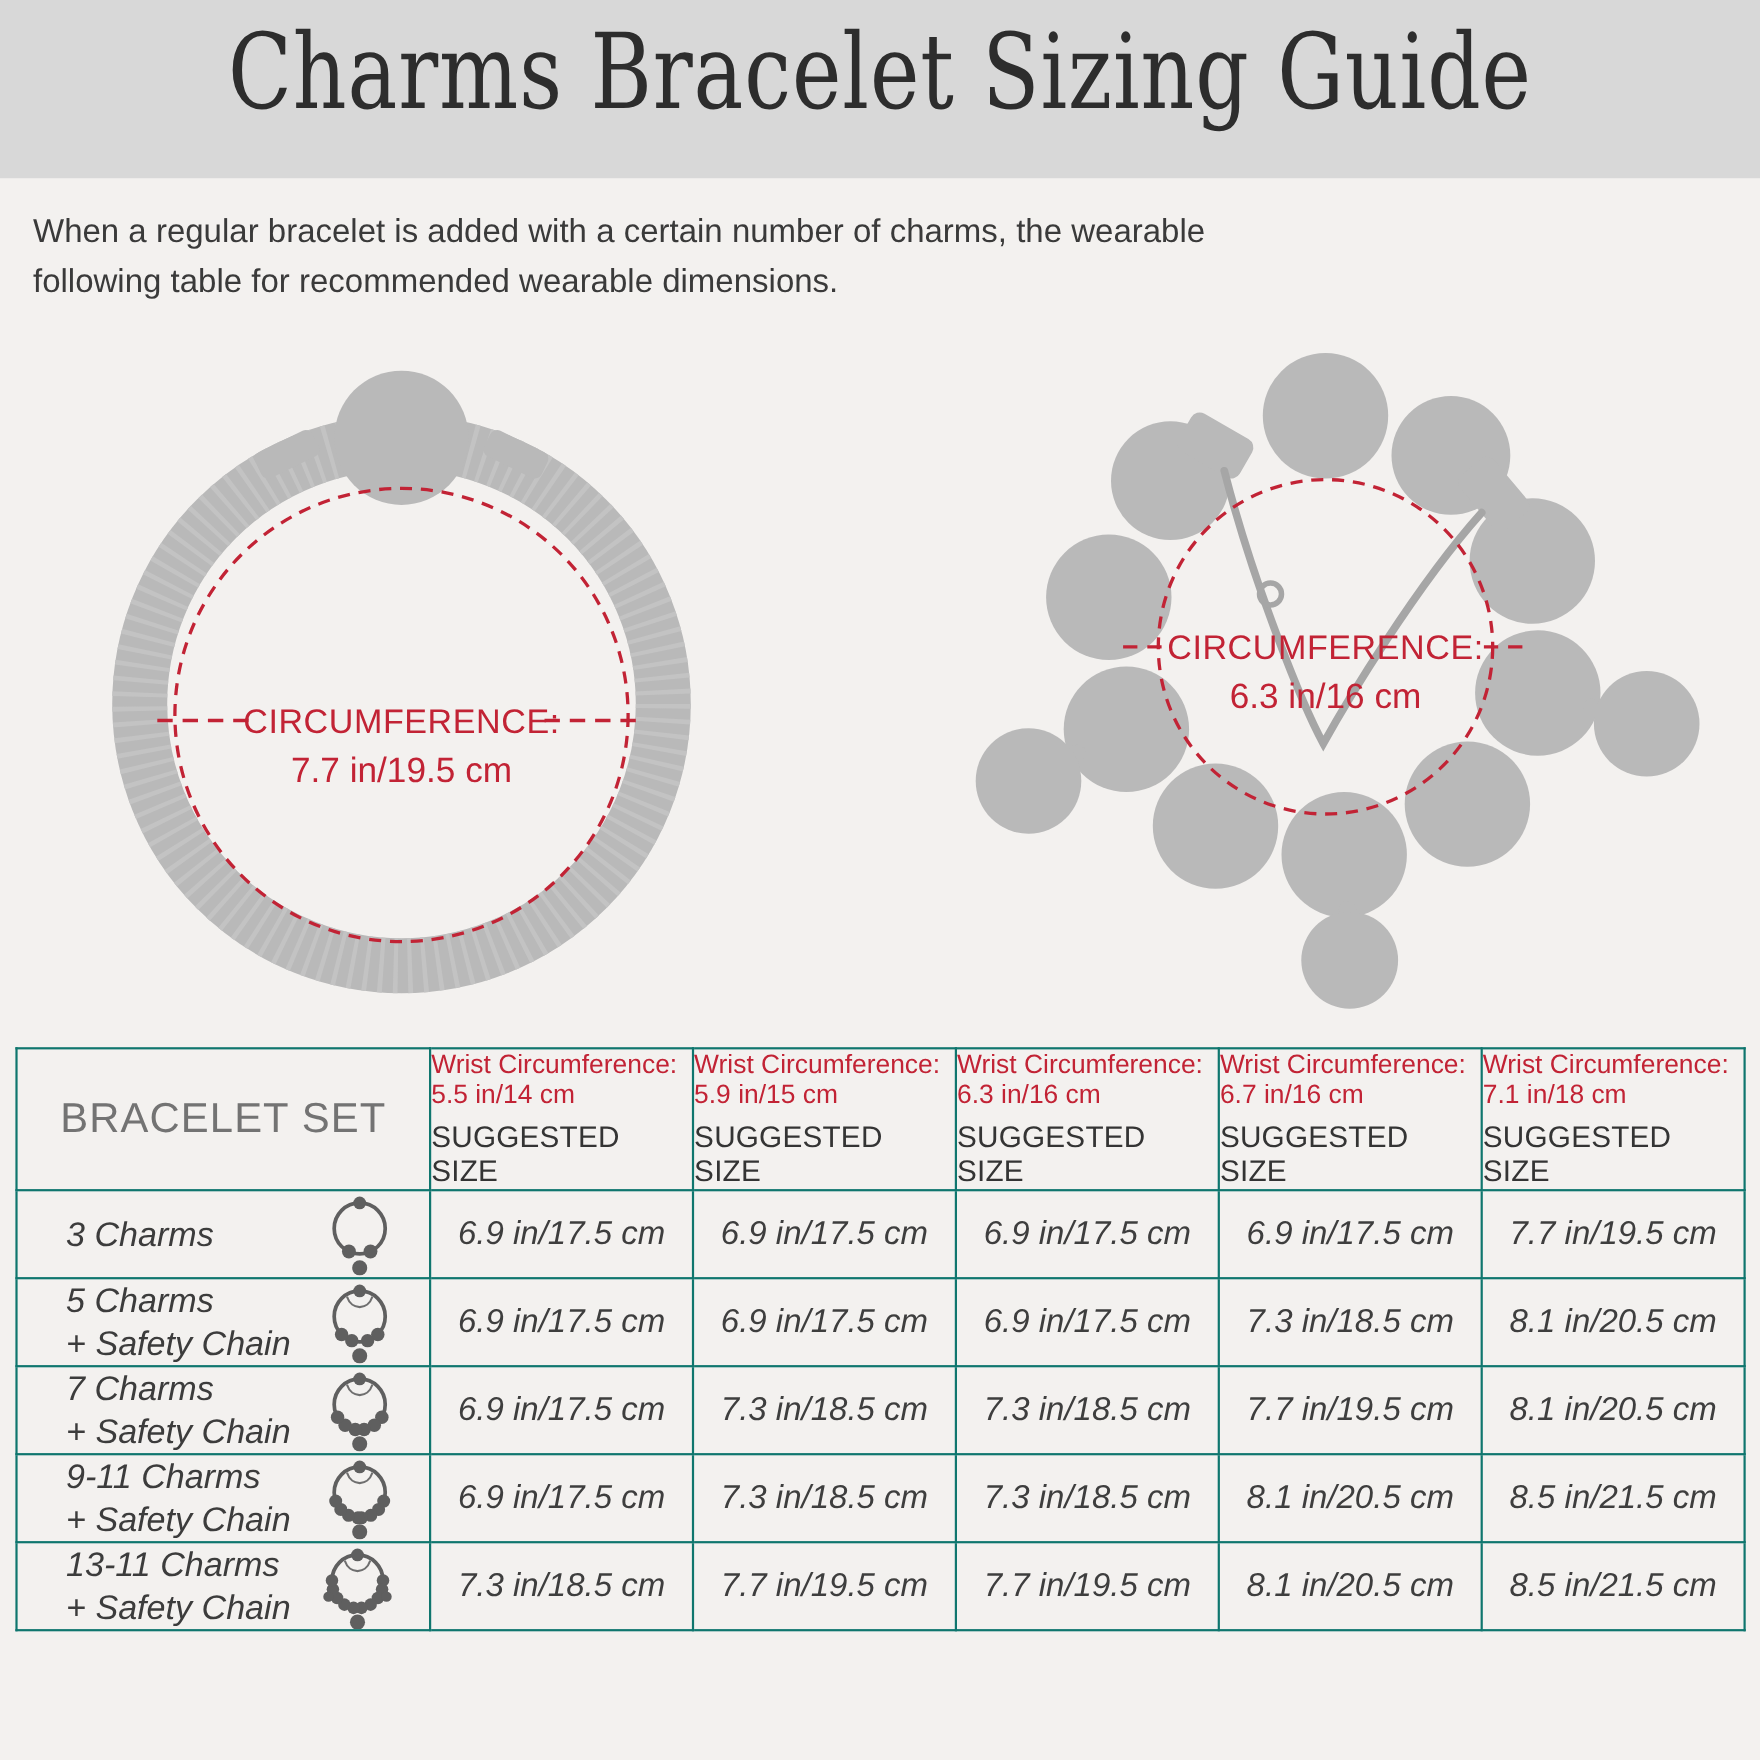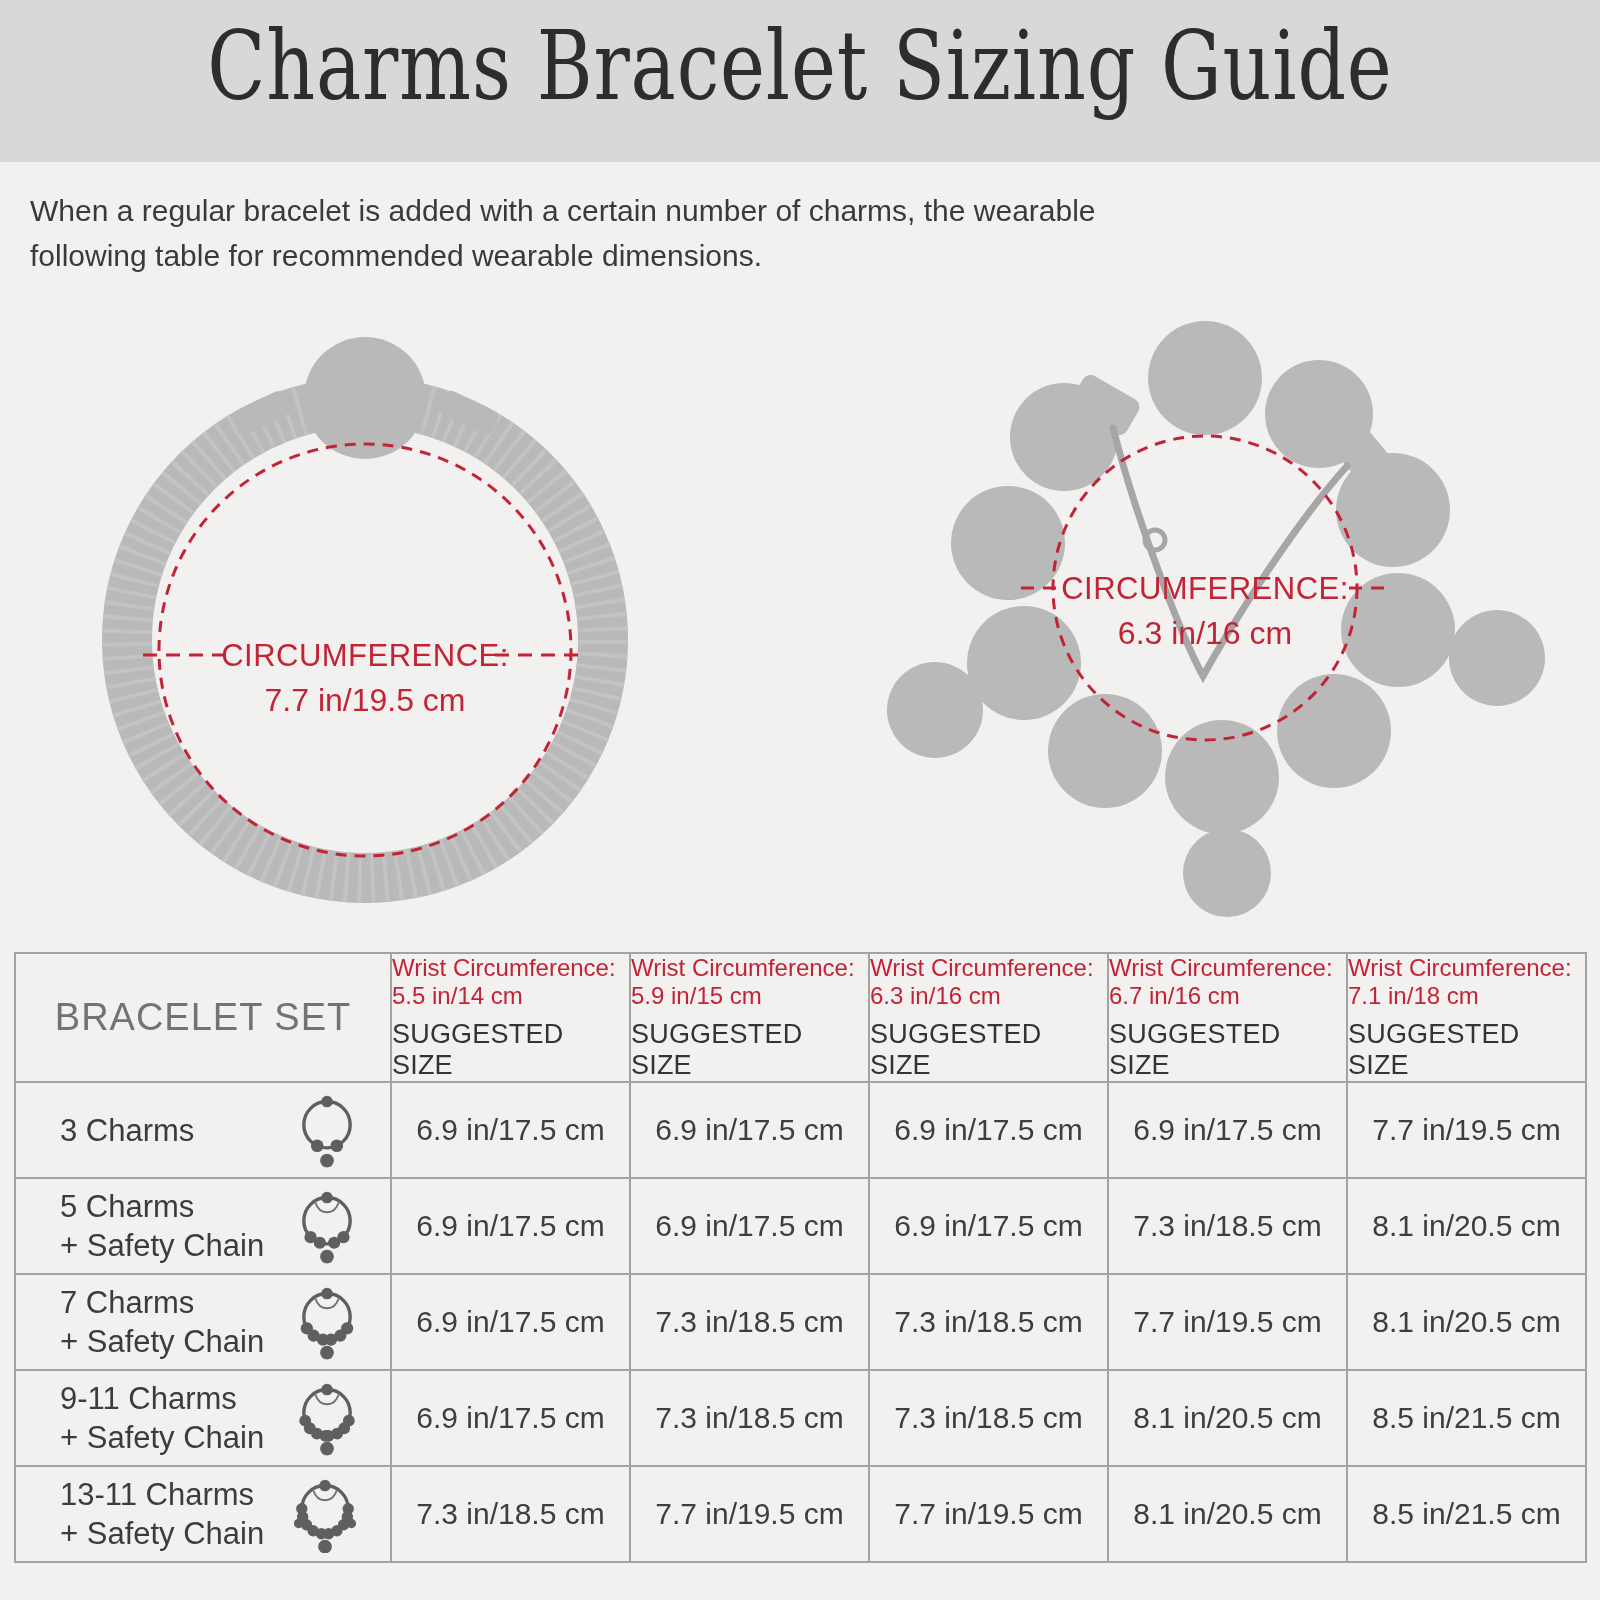--- a/index.html
+++ b/index.html
@@ -44,29 +44,29 @@
   .sil{fill:#b9b9b9;}
   .sil-stroke{stroke:#b9b9b9;fill:none;}
   
   table.sizing{
     margin:12px 14px 0 14px;
     border-collapse:collapse;
     table-layout:fixed;
     width:1572px;
   }
   table.sizing th, table.sizing td{
-    border:2px solid #a3a3a3;
+    border:2px solid #0f766e;
     background:#f3f1ef;
     padding:0;
     vertical-align:middle;
   }
   col.c-set{width:376px;}
   col.c-size{width:239px;}
   tr.hdr{height:104px;}
-  tr.data{height:96px;}
+  tr.data{height:80px;font-style:italic;}
   .corner{
     font-size:38px;color:#737373;font-weight:400;
     text-align:center;letter-spacing:1px;
   }
   .colhead{
     text-align:left;padding:8px 6px 8px 12px;font-weight:400;
   }
   .wrist{
     color:#c22335;font-size:24px;line-height:28px;display:block;
   }

